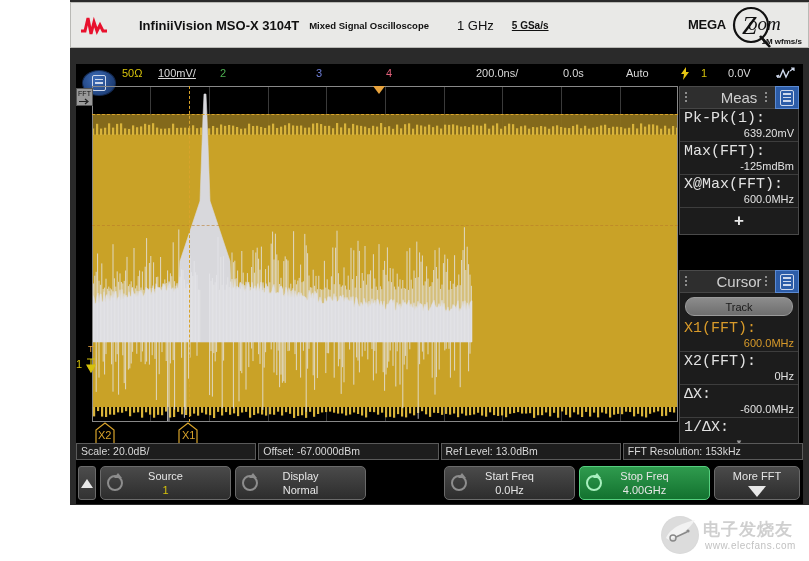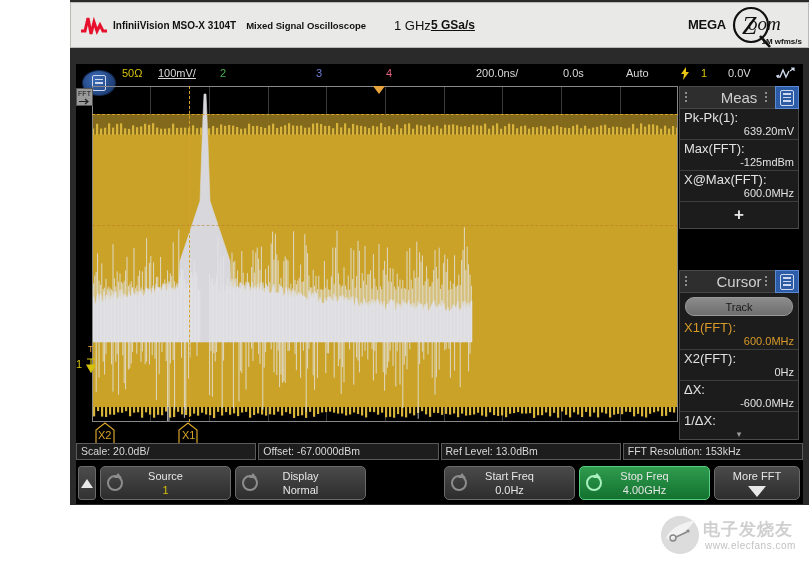--- a/index.html
+++ b/index.html
@@ -27,25 +27,25 @@
   }
   .ks-logo-mark {
     width: 34px; height: 26px; margin-left: 8px; flex: none;
     display:flex; align-items:center; justify-content:center;
   }
   .ks-word {
     font-size: 18px; font-weight: bold; letter-spacing: .2px;
     color:#111; margin-left: 2px; flex:none;
   }
   .model {
-    font-size: 10px; font-weight: bold; color:#111; flex:none;
+    font-size: 13px; font-weight: bold; color:#111; margin-left: 26px; flex:none;
   }
   .subdesc { font-size: 9.5px; font-weight:bold; color:#111; margin-left: 10px; flex:none; }
   .bw  { font-size: 13px; font-weight:normal; color:#111; margin-left: 28px; flex:none; }
-  .sr  { font-size: 12px; font-weight:bold; color:#111; flex:none;text-decoration:underline; }
+  .sr  { font-size: 10px; font-weight:bold; color:#111; margin-left: 18px; flex:none;text-decoration:underline; }
   .megazoom { position:absolute; right: 4px; top: 2px; width: 118px; height: 42px; }
   .mz-mega { position:absolute; left:2px; top:12px; font-size:13px; font-weight:bold; color:#111; letter-spacing:-.3px;}
   .mz-oom  { position:absolute; left:62px; top:8px; font-size:19px; font-style:italic; color:#111; font-family:"Liberation Serif", serif;}
   .mz-wfms { position:absolute; right:2px; bottom:1px; font-size:8px; font-weight:bold; color:#111;}
 
   
   .scope {
     position: absolute; left: 76px; top: 64px; width: 727px; height: 440px;
     background: #000; overflow:hidden;
   }
@@ -100,21 +100,21 @@
   .panel-head { height:22px; background:#2e2e2e; display:flex; align-items:center;
                 justify-content:center; position:relative; border-bottom:1px solid #454545;}
   .panel-head .ttl { color:#cfcfcf; font-size:15px; }
   .grip { position:absolute; width:3px; height:11px; }
   .grip::before, .grip::after { content:''; position:absolute; left:0; width:2px;height:2px;
       background:#8d8d8d; box-shadow:0 4px 0 #8d8d8d, 0 8px 0 #8d8d8d;}
   .panel-head .menubtn { position:absolute; right:-1px; top:-1px; width:24px;height:23px;
       background:#2c5ca8; display:flex;align-items:center;justify-content:center;
       border:1px solid #5b8ad2;}
   .mrow { padding:1px 4px 2px 4px; border-bottom:1px solid #3d3d3d; }
-  .mrow .lbl { color:#e2e2e2; font-size:13px; }
+  .mrow .lbl { color:#e2e2e2; font-size:15px;font-family:Liberation Mono, monospace; }
   .mrow .val { color:#e2e2e2; font-size:11px; text-align:right; }
   .mrow.amber .lbl, .mrow.amber .val { color:#d89a2a; }
   .plusrow { height:26px; display:flex;align-items:center;justify-content:center;
              color:#e8e8e8; font-size:17px; font-weight:bold; }
   .trackbtn { margin:4px 5px 3px 5px; height:19px; border-radius:9px;
       background:linear-gradient(#8c8c8c,#6e6e6e); color:#1a1a1a; font-size:11px;
       display:flex;align-items:center;justify-content:center; border:1px solid #9a9a9a;}
   .chev { text-align:center; color:#9a9a9a; font-size:9px; line-height:8px; height:9px;}
 
   

